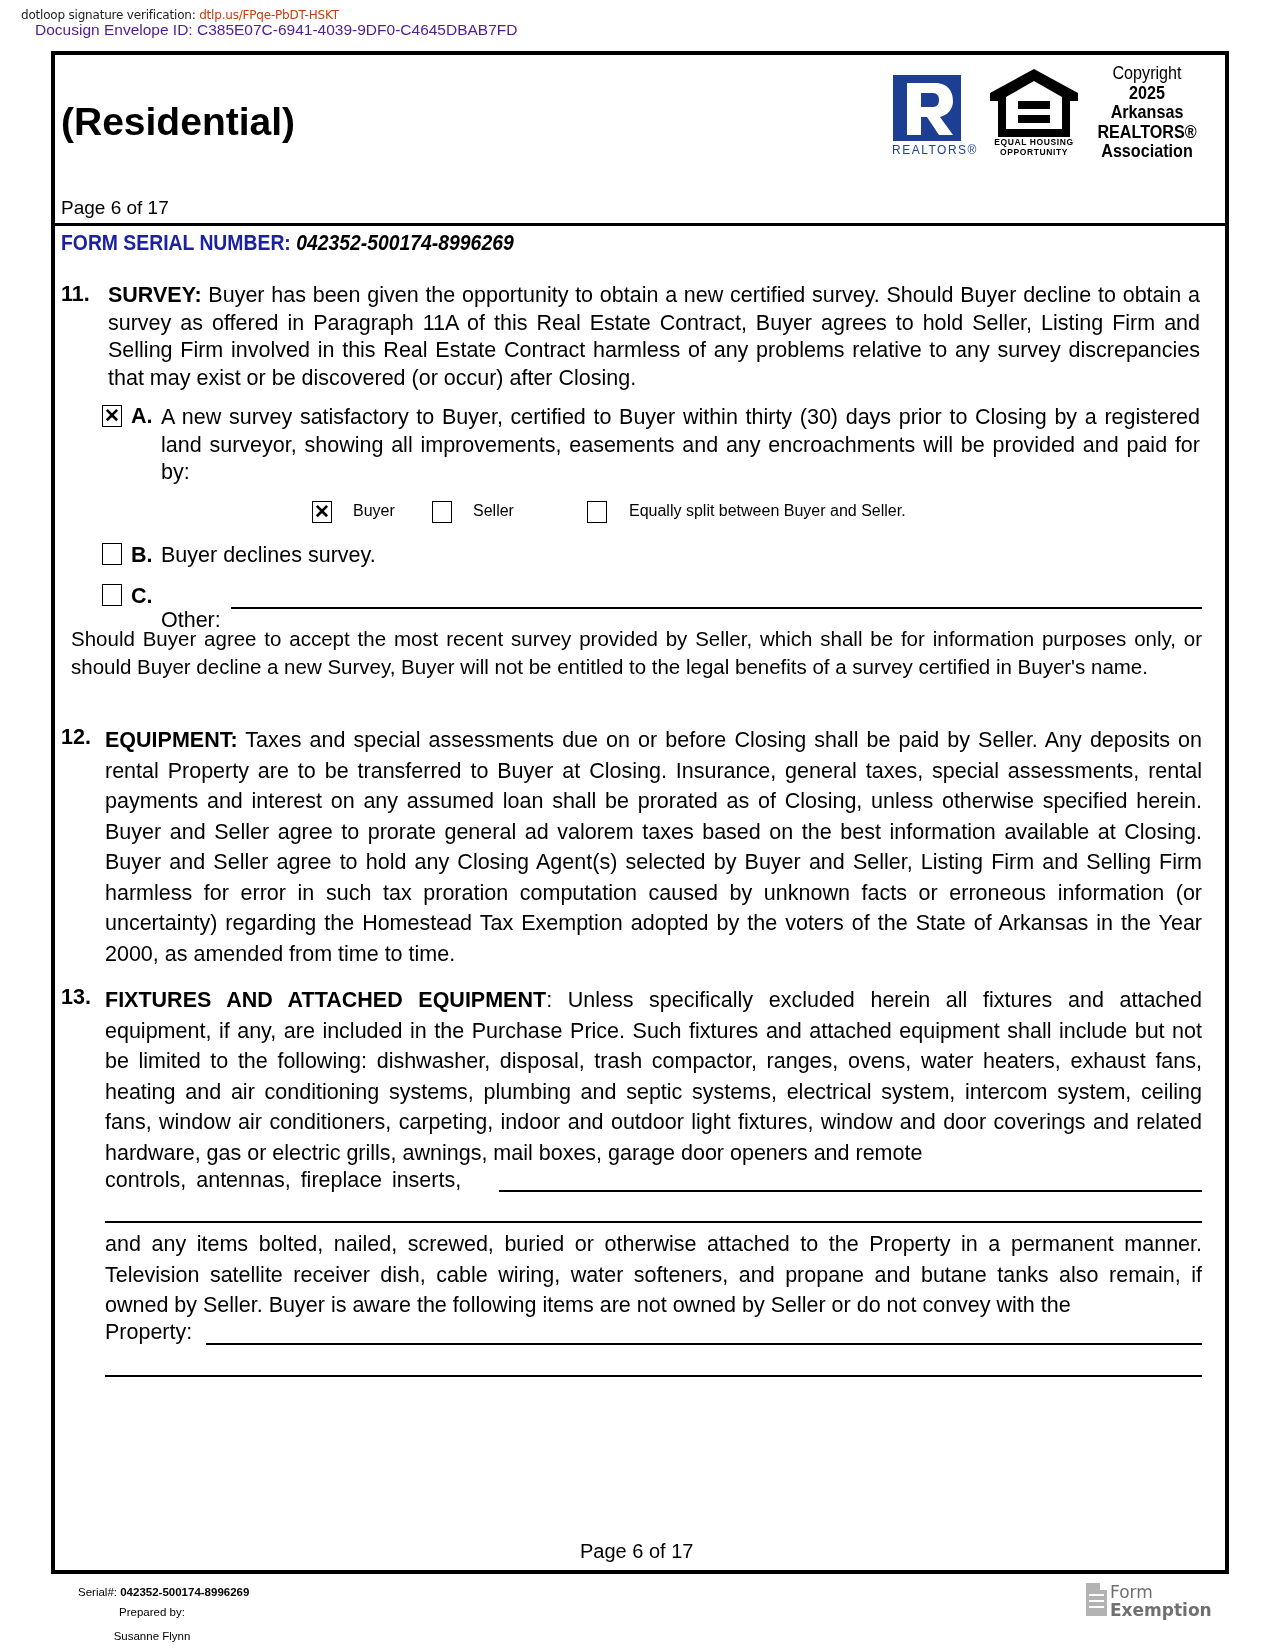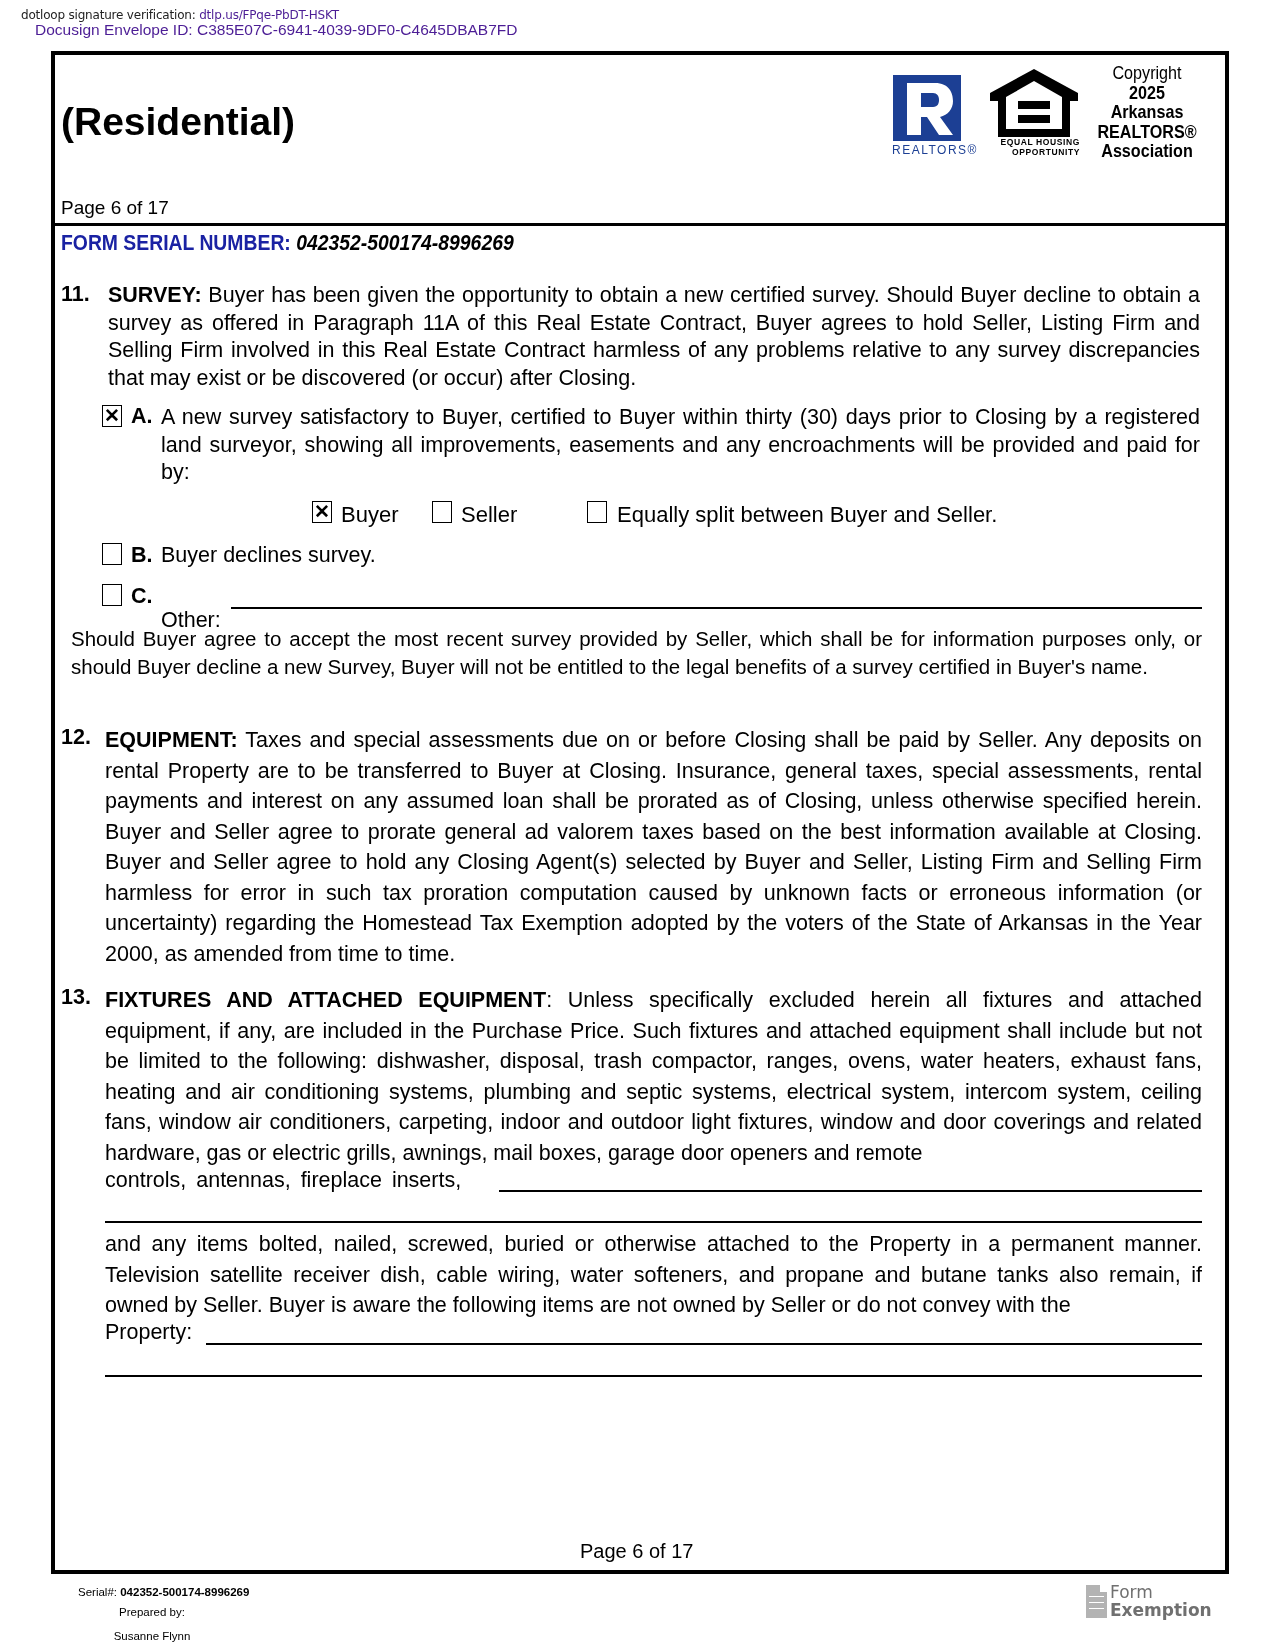--- a/index.html
+++ b/index.html
@@ -1,44 +1,44 @@
 <!DOCTYPE html>
 <html><head>
 <meta charset="utf-8">
 <style>
   html, body { margin:0; padding:0; background:#ffffff; }
   body { width:1275px; height:1649px; position:relative; overflow:hidden; font-family:"Liberation Sans", sans-serif; color:#000; }
   .abs { position:absolute; }
   .verify { left:21px; top:8px; font-size:12px; color:#222; font-family:"DejaVu Sans", sans-serif; letter-spacing:-0.2px; }
-  .verify .link { color:#4c1d95; }
+  .verify .link { color:#c2410c; }
   .envelope { left:35px; top:21px; font-size:15.5px; color:#4c1d95; }
   .frame { left:51px; top:51px; width:1170px; height:1515px; border:4px solid #000; box-sizing:content-box; }
   .hdr-divider { left:51px; top:223px; width:1174px; height:3px; background:#000; }
   .title { left:61px; top:93px; font-size:39px; font-weight:bold; line-height:58px; }
   .page-top { left:61px; top:197px; font-size:19px; }
   .realtor-logo { left:893px; top:75px; width:68px; height:80px; }
   .realtor-text { left:892px; top:143px; font-size:12px; color:#1c3f94; letter-spacing:1.5px; }
   .eho-logo { left:988px; top:67px; width:92px; height:72px; }
-  .eho-text { left:988px; top:137px; width:92px; font-size:8.5px; font-weight:bold; text-align:right; line-height:10px; letter-spacing:0.6px; }
+  .eho-text { left:988px; top:137px; width:92px; font-size:8.5px; font-weight:bold; text-align:center; line-height:10px; letter-spacing:0.6px; }
   .copyright { left:1087px; top:63px; width:120px; text-align:center; font-size:19px; line-height:19.5px; }
   .copyright .b { font-weight:bold; }
   .copyright .n { transform:scaleX(0.85); display:block; }
   .serial { left:61px; top:230px; font-size:22px; font-weight:bold; color:#1a22a3; transform:scaleX(0.88); transform-origin:left top; }
   .serial .num { color:#000; font-style:italic; }
   .para { font-size:21.5px; line-height:27.5px; text-align:justify; transform-origin:left top; }
   .cb { position:absolute; width:20px; height:22px; border:1.5px solid #000; box-sizing:border-box; font-weight:bold; font-size:19px; line-height:19px; text-align:center; }
-  .opt-label { position:absolute; font-size:22px; }
+  .opt-label { position:absolute; font-size:16px;margin-left:12px; }
   .line { position:absolute; height:1.5px; background:#000; }
   .bold-para { font-weight:normal; font-size:20.5px; line-height:27.5px; text-align:justify; }
   .footer-page { left:580px; top:1540px; font-size:20px; }
   .foot-serial { left:78px; top:1586px; font-size:11.5px; }
   .foot-serial b { font-weight:bold; }
   .foot-prep { left:78px; top:1606px; font-size:11.5px; display:flex; align-items:center;flex-direction:column; }
   .redact { display:inline-block; width:136px; height:19px; background:#000; margin:0 6px; background-image:repeating-linear-gradient(45deg, transparent 0 8px, #777 8px 9.5px), repeating-linear-gradient(-45deg, transparent 0 8px, #777 8px 9.5px); }
-  .fs-logo { left:1086px; top:1583px; display:flex; align-items:center; }
+  .fs-logo { left:1086px; top:1583px; display:flex; }
   .fs-icon { width:21px; height:33px; background:#b3b3b3; position:relative; margin-right:3px; }
   .fs-icon::before { content:""; position:absolute; right:0; top:0; width:7px; height:7px; background:#fff; }
   .fs-icon span { position:absolute; left:3px; right:3px; height:1.5px; background:#fff; }
   .fs-text { font-family:"DejaVu Sans", sans-serif; color:#707070; font-size:17px; line-height:18px; }
   .fs-text .s { font-weight:bold; }
 </style>
 </head>
 <body>
 
 <div class="abs verify">

